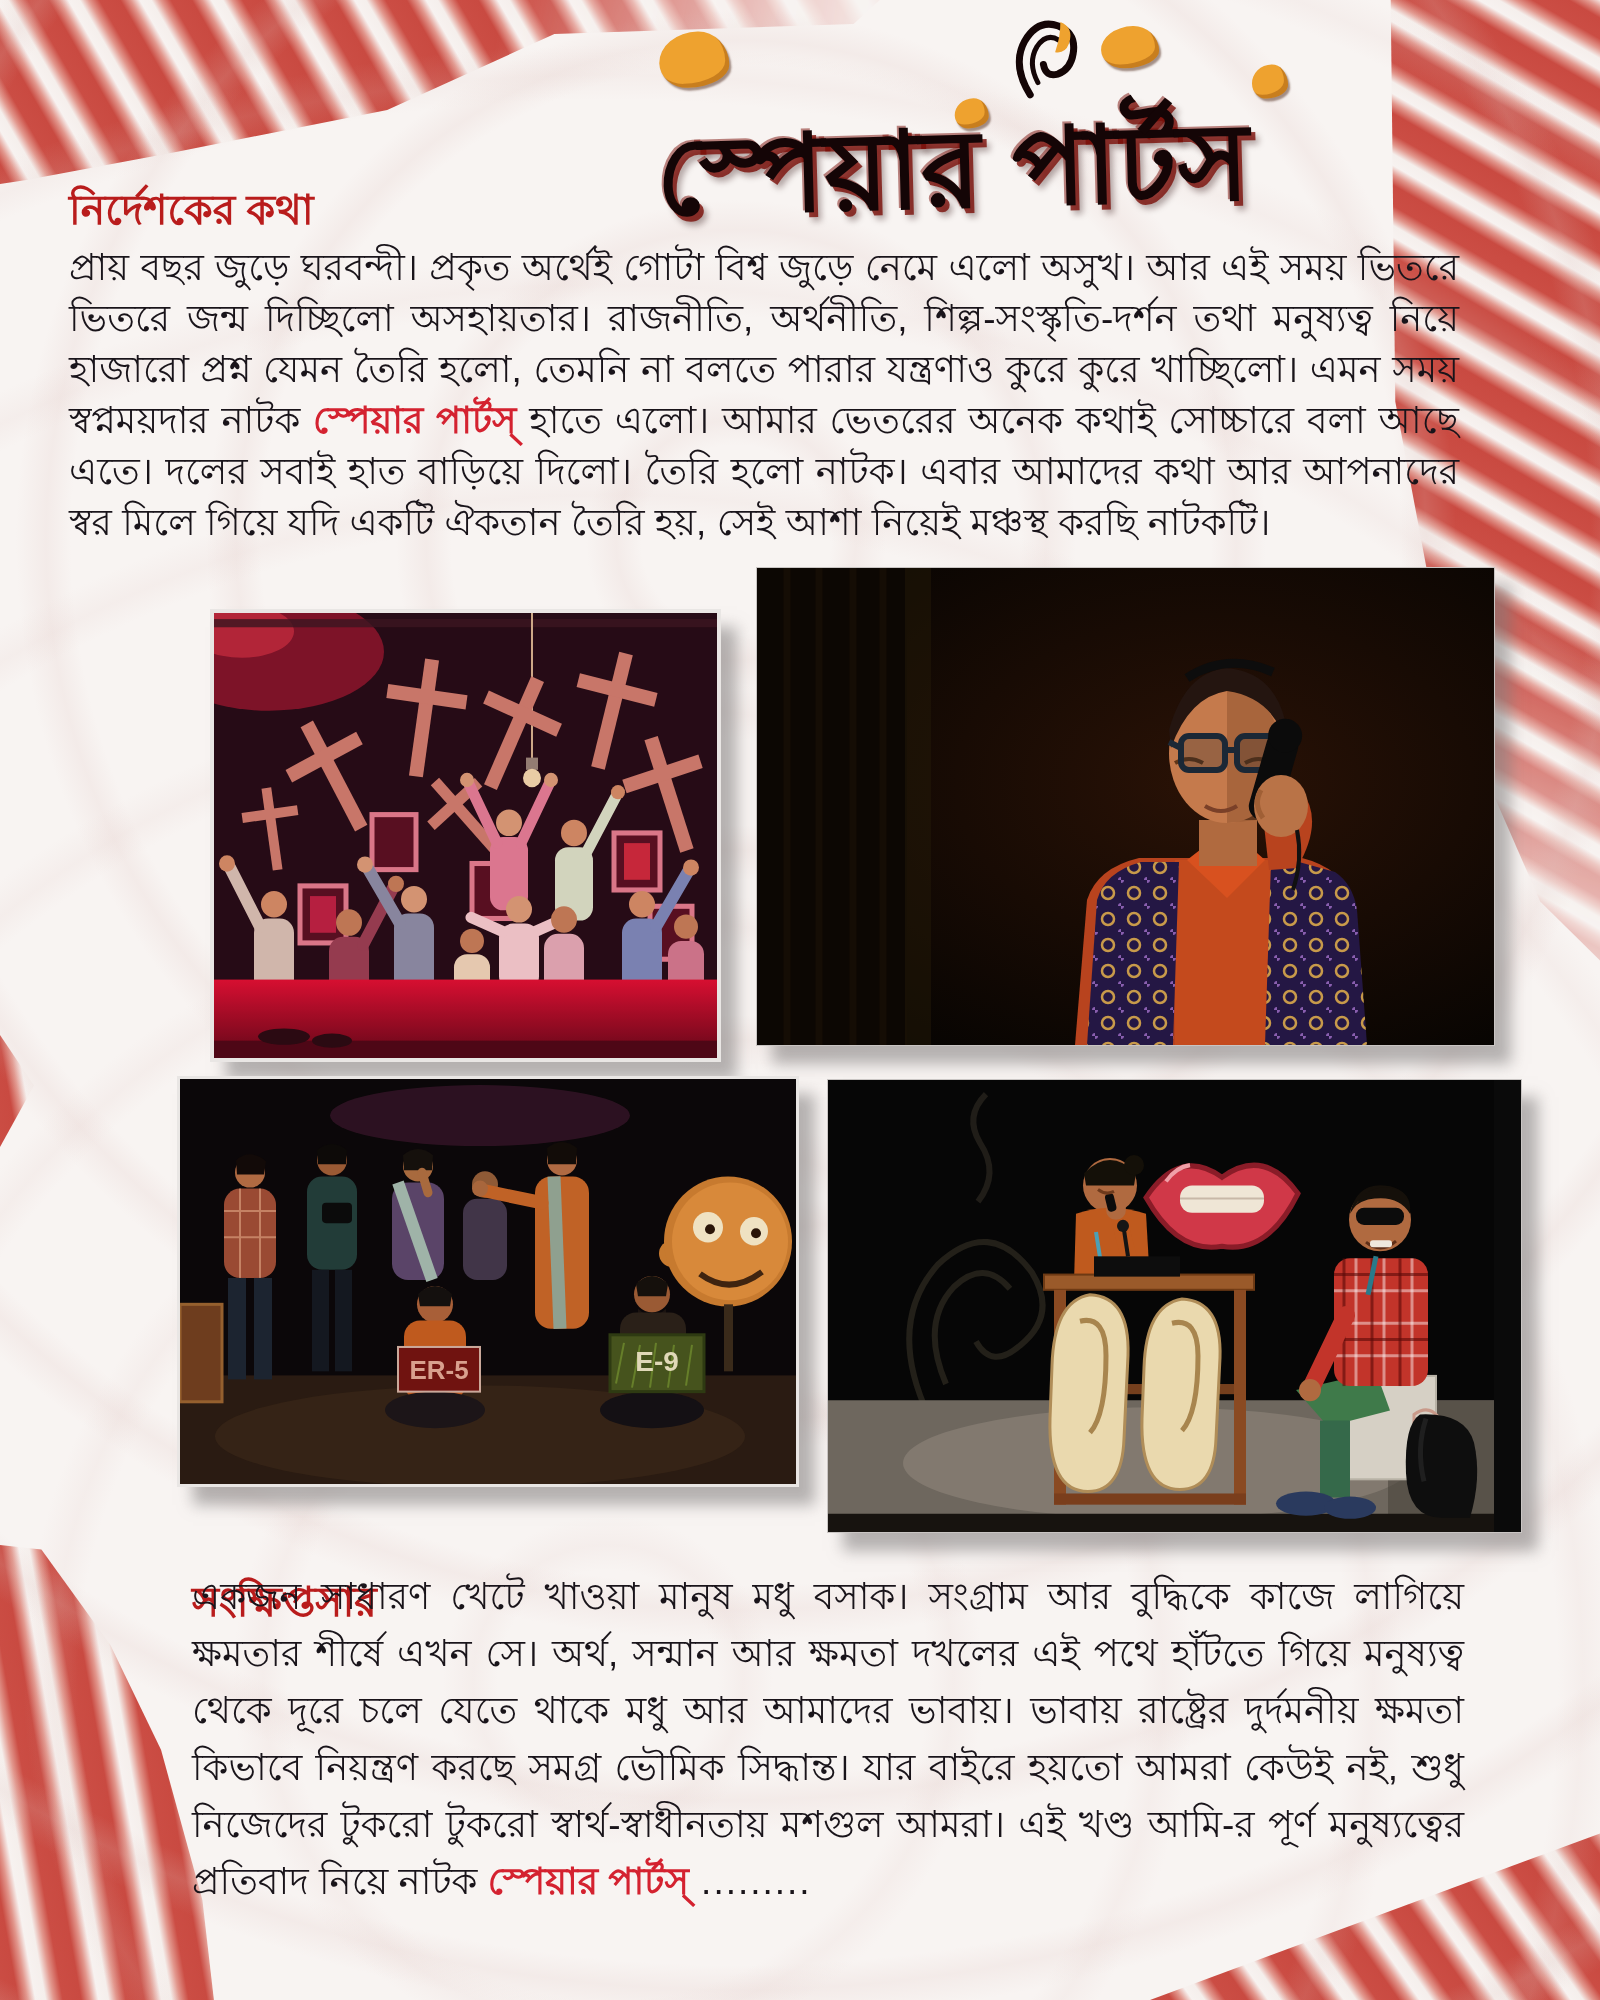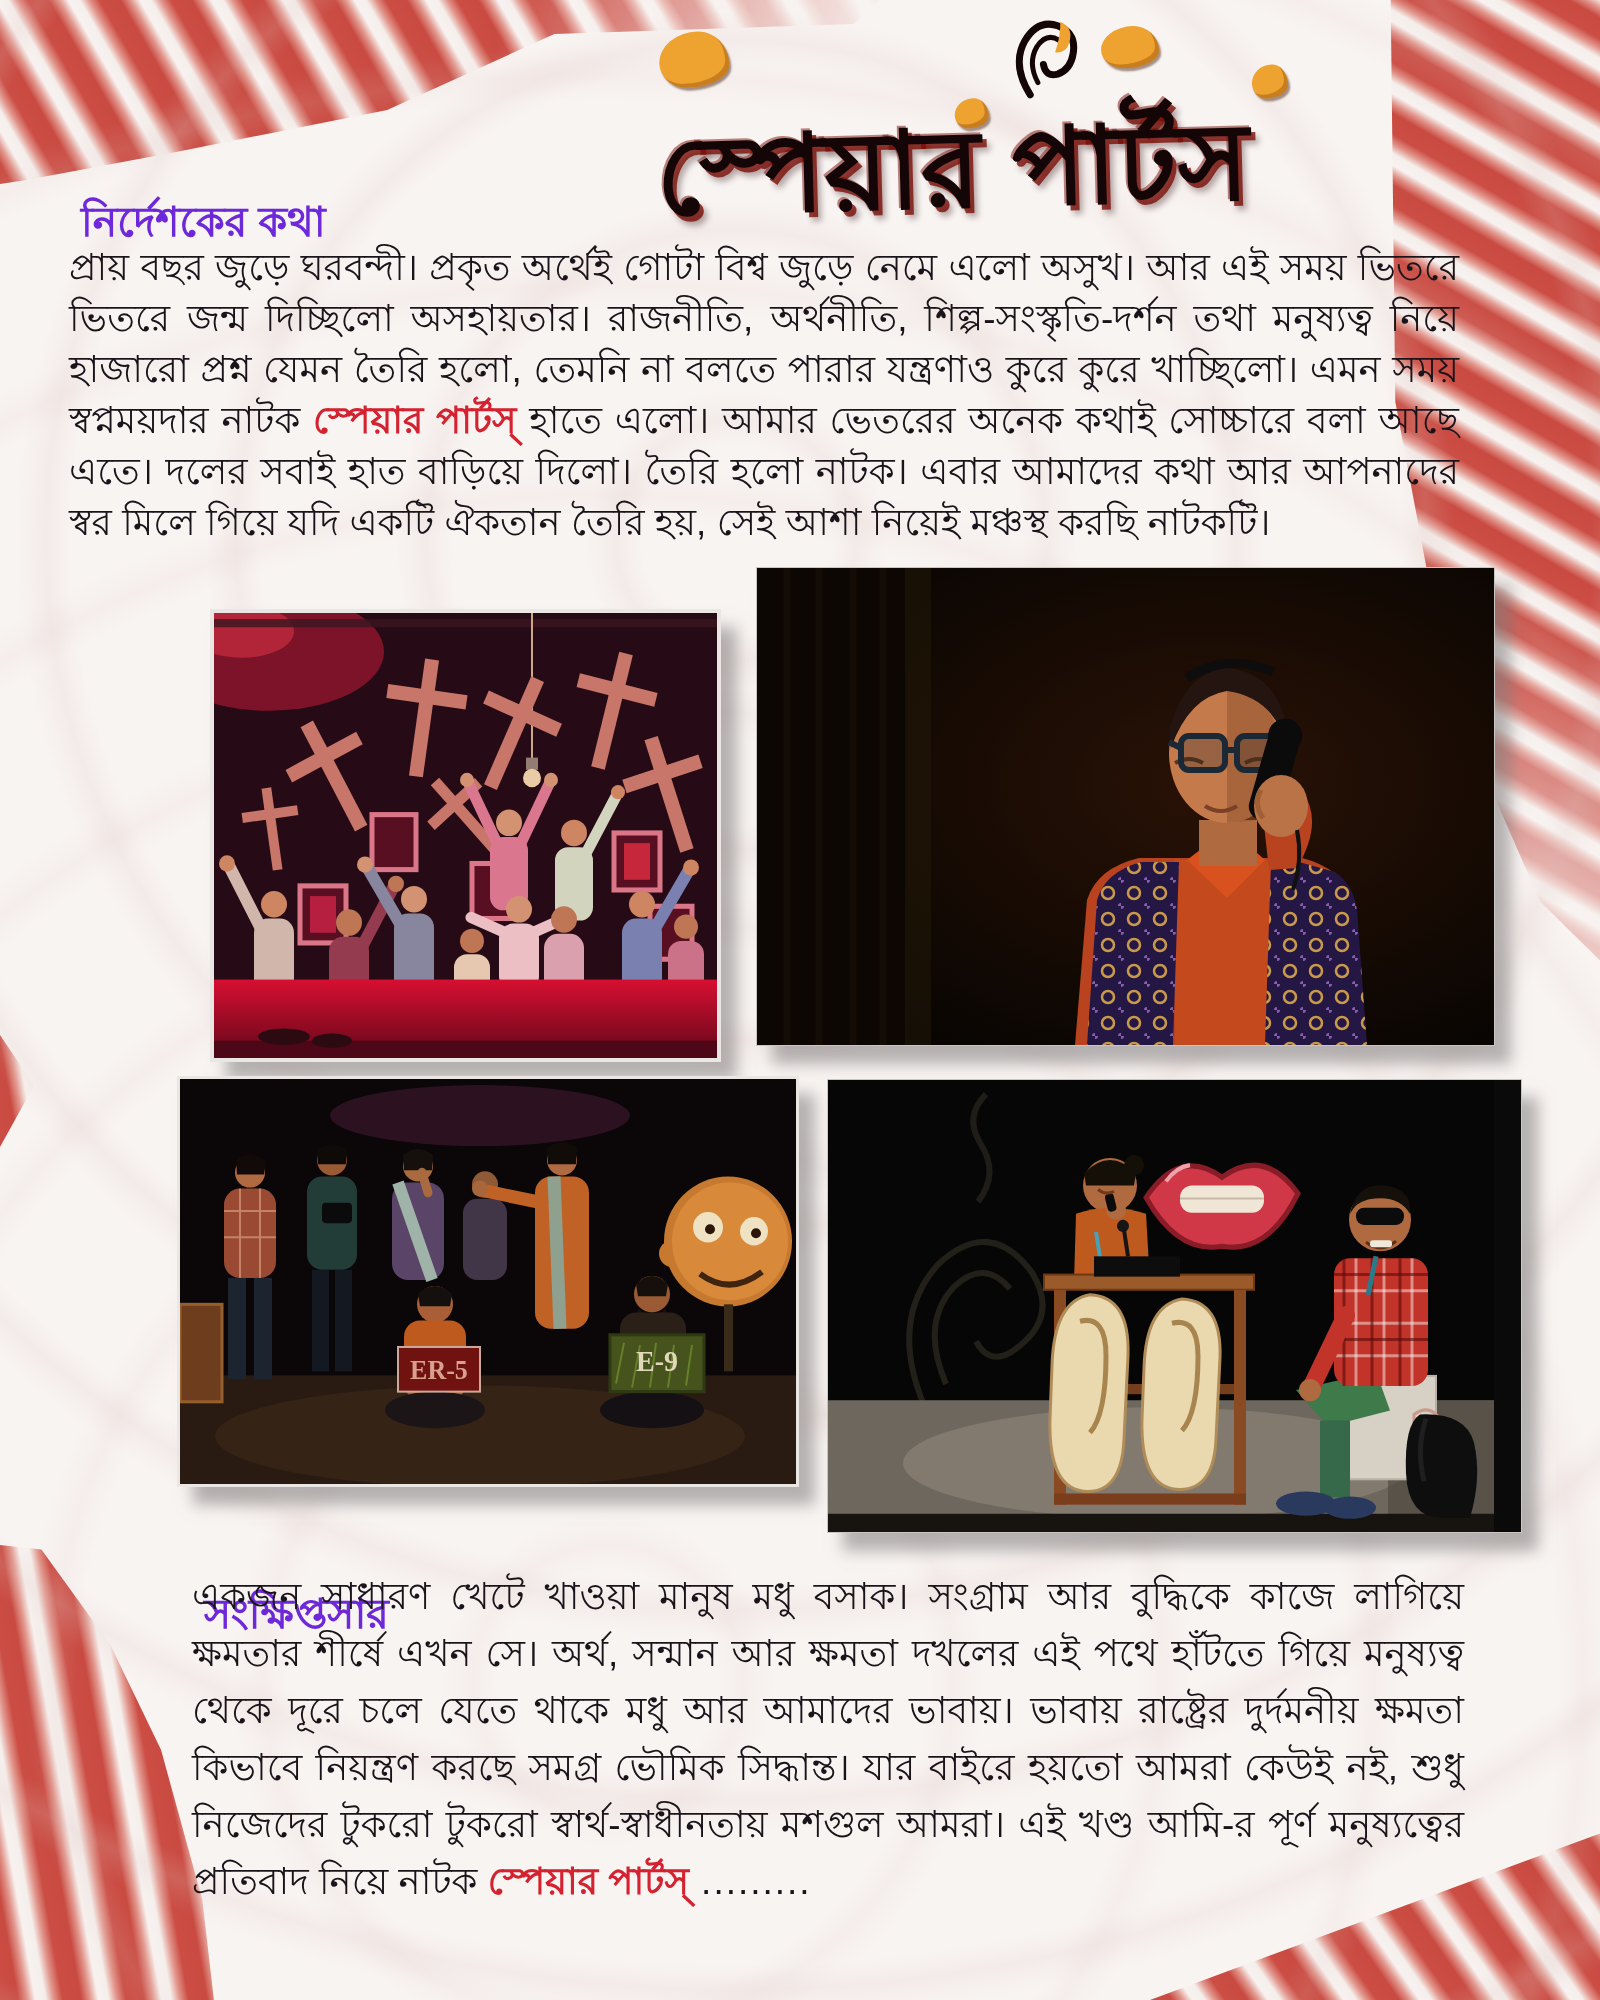--- a/index.html
+++ b/index.html
@@ -50,32 +50,32 @@
     text-shadow:4px 5px 0 rgba(122,14,8,.8),-2px -2px 0 rgba(122,14,8,.5),7px 9px 6px rgba(40,10,8,.35);
   }
   .blob{position:absolute;background:#eea22f;border-radius:56% 44% 60% 40%/55% 60% 40% 45%;
     box-shadow:inset -4px -4px 0 rgba(130,60,0,.35),2px 3px 2px rgba(60,20,5,.45);}
   .blob1{left:6px;top:-4px;width:70px;height:56px;}
   .blob2{left:300px;top:70px;width:34px;height:30px;}
   .blob3{left:448px;top:2px;width:58px;height:42px;}
   .blob4{left:598px;top:44px;width:36px;height:34px;}
   .logo-ear{position:absolute;left:362px;top:-10px;width:70px;height:96px;}
   
-  .h-red{position:absolute;margin:16px;color:#6d28d9;font-weight:bold;font-size:41px;line-height:1;}
+  .h-red{position:absolute;margin:4px;color:#b91c1c;font-weight:bold;font-size:41px;line-height:1;}
   .h1{left:65px;top:186px;}
   .h2{left:188px;top:1578px;}
   .body{position:absolute;margin:4px;color:#19141a;font-size:37px;line-height:51px;
     text-align:justify;}
   .para1{left:65px;top:238px;width:1390px;}
   .para2{left:188px;top:1564px;width:1272px;line-height:57px;}
   .red-inline{color:#d42230;font-weight:bold;}
   .dots{color:#19141a;letter-spacing:2px;}
   
   .photo{position:absolute;background:#a3a3a3;border:1px solid #c9c5c3;
-    box-shadow:16px 18px 14px rgba(125,122,122,.55);font-family:Liberation Serif, serif;}
+    box-shadow:16px 18px 14px rgba(125,122,122,.55);}
   .photo svg{display:block;width:100%;height:100%;}
   .photo1{left:170px;top:593px;width:503px;height:445px;border:4px solid #e9e6e4;}
   .photo2{left:716px;top:551px;width:737px;height:477px;}
   .photo3{left:137px;top:1060px;width:616px;height:405px;border:3px solid #e9e6e4;}
   .photo4{left:787px;top:1063px;width:693px;height:452px;}
 </style>
 </head>
 <body>
 
 <div class="page">

